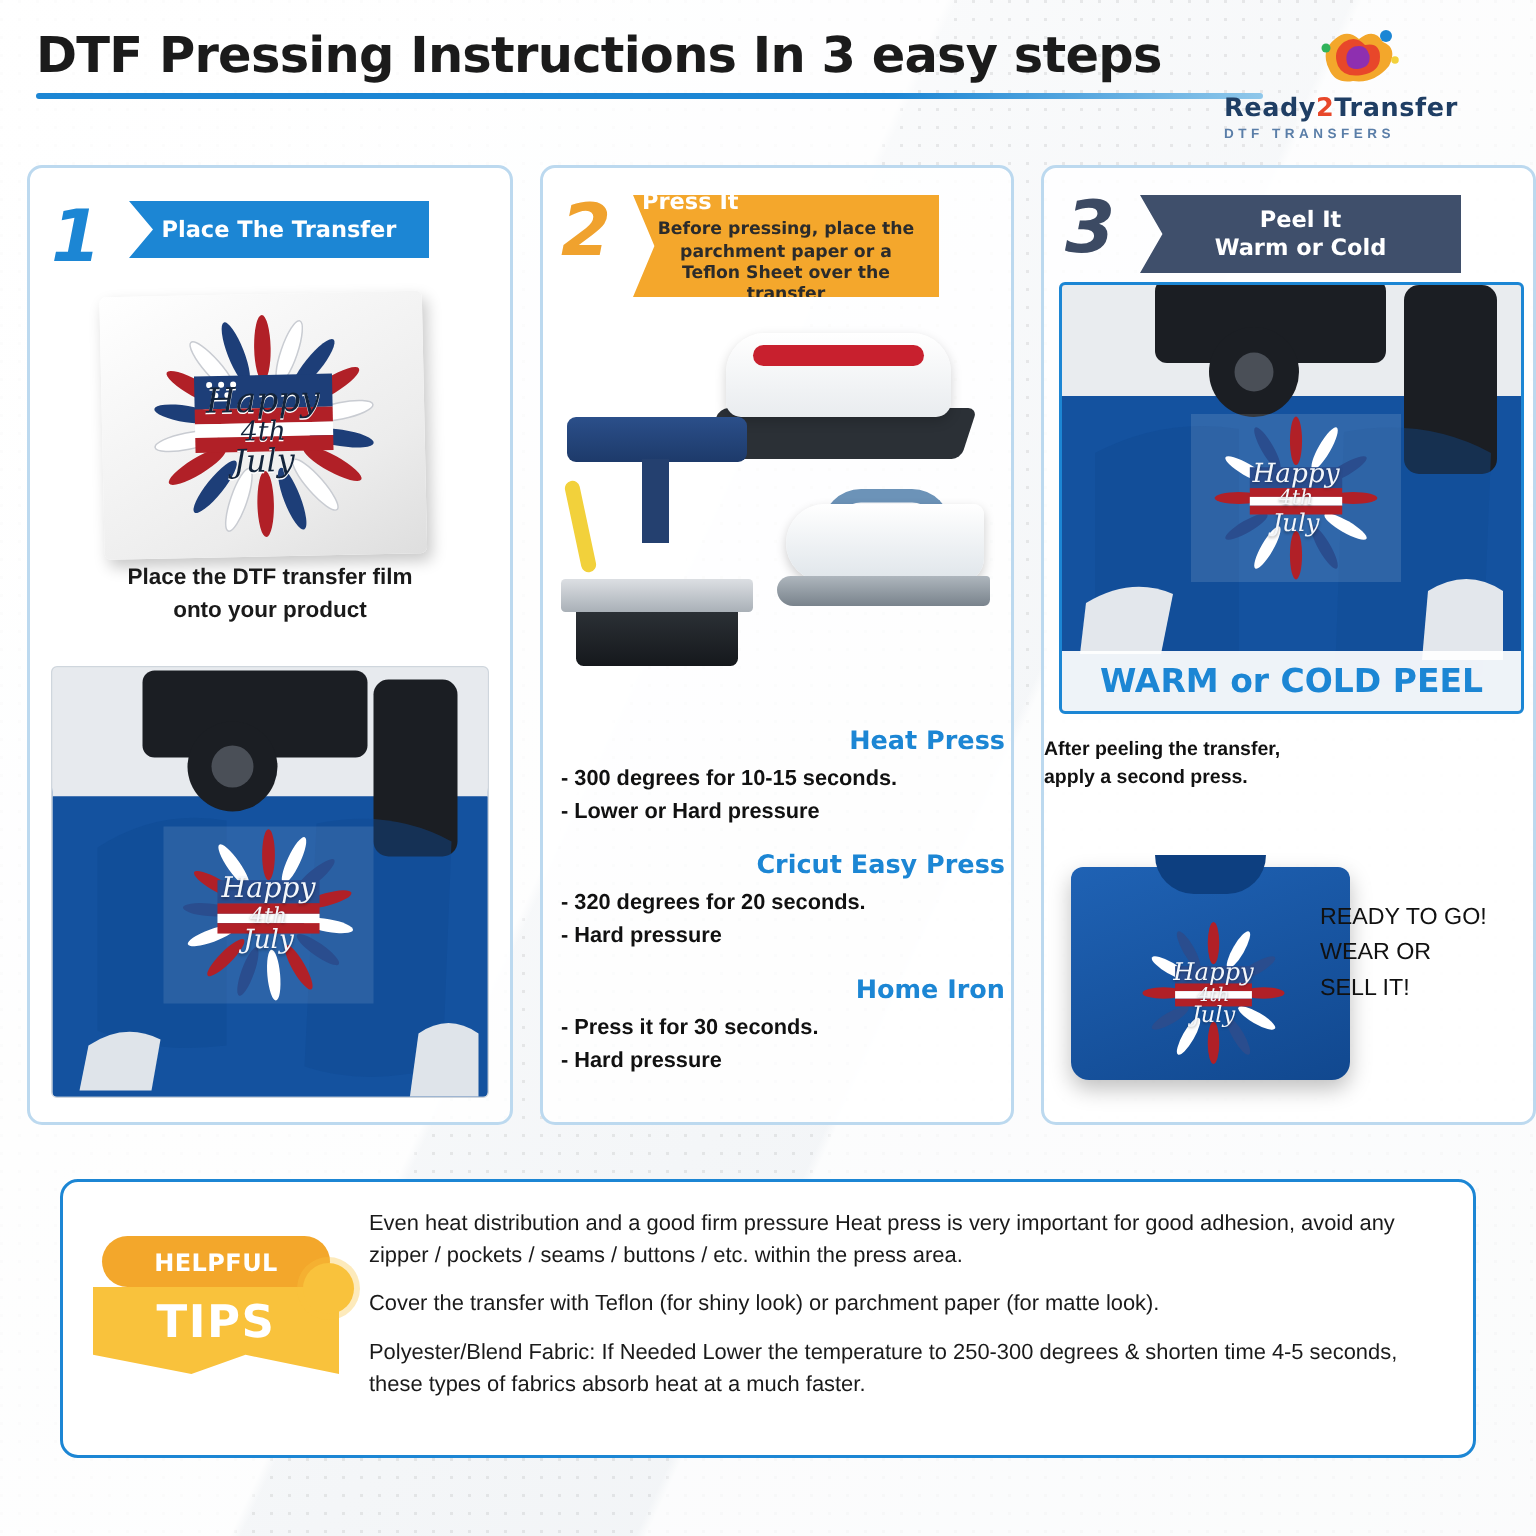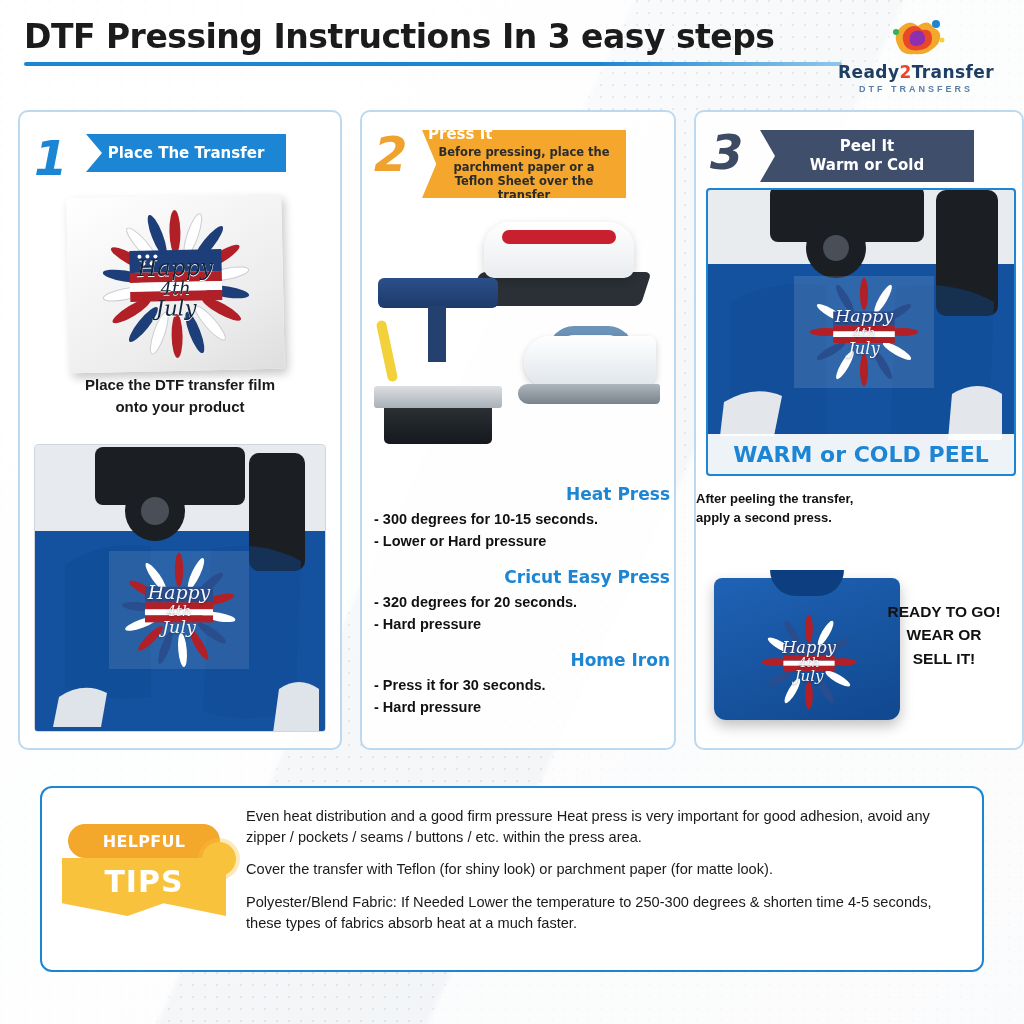--- a/index.html
+++ b/index.html
@@ -32,21 +32,21 @@
     font-size: 33px; font-weight: 800; color: #1b1b1b;
     letter-spacing: -0.5px; line-height: 1.15;
     font-family: "DejaVu Sans", sans-serif;
   }
   .title-rule {
     margin-top: 6px; height: 4px; width: 818px;
     background: linear-gradient(to right, #1c86d4 0%, #1c86d4 70%, #8fc7ea 100%);
     border-radius: 2px;
   }
   .brand {
-    position: absolute; right: 4px; top: -4px; width: 176px; text-align: center;
+    position: absolute; right: 16px; top: -4px; width: 176px; text-align: left;
   }
   .brand-splash { position: relative; height: 48px; }
   .brand-name {
     font-size: 17px; font-weight: 800; letter-spacing: .4px; color: #1f3e64;
     font-family: "DejaVu Sans", sans-serif;
   }
   .brand-name .two { color: #e8472a; }
   .brand-sub { font-size: 9px; letter-spacing: 3px; color: #5a7ea8; font-weight: 700; margin-top: 2px; }
 
   
@@ -164,21 +164,21 @@
   .peel-box { position:absolute; left:10px; top:76px; width:310px; height:288px; border:2px solid #1c86d4; border-radius:4px; overflow:hidden; background:#0f4d99;}
   .peel-label {
     position:absolute; left:0; bottom:0; width:100%; height:40px; background:rgba(255,255,255,.93);
     display:flex; align-items:center; justify-content:center;
     color:#1c86d4; font-weight:800; font-size:22px; font-family:"DejaVu Sans", sans-serif;
   }
   .after-text { position:absolute; left:0; top:378px; width:100%; text-align:left; font-weight:700; font-size:13px; color:#111; line-height:1.45;}
   .folded { position:absolute; left:18px; top:448px; width:190px; height:168px; }
   .fold-body{ position:absolute; left:0; top:18px; width:186px; height:142px; background:linear-gradient(160deg,#1f62b4,#11488f); border-radius:8px 8px 12px 12px; box-shadow:0 6px 14px rgba(0,0,0,.25);}
   .fold-collar{ position:absolute; left:56px; top:10px; width:74px; height:26px; background:#0d3f80; border-radius:0 0 40px 40px;}
-  .ready { position:absolute; right:14px; top:488px; width:128px; text-align:center; font-weight:700; font-size:15.5px; line-height:1.5; color:#111;}
+  .ready { position:absolute; right:14px; top:488px; width:128px; font-weight:400; font-size:15.5px; line-height:1.5; color:#111;}
 
   
   .tips {
     position: absolute; left: 40px; right: 40px; top: 786px; height: 186px;
     background: #ffffff; border: 2px solid #1c86d4; border-radius: 12px;
   }
   .tips-badge { position:absolute; left: 20px; top: 36px; width: 180px; height: 120px; }
   .tips-h {
     position:absolute; left:6px; top:0; width:152px; height:34px; background:#f3a72b;
     border-radius:17px; color:#fff; font-weight:800; font-size:16px;

